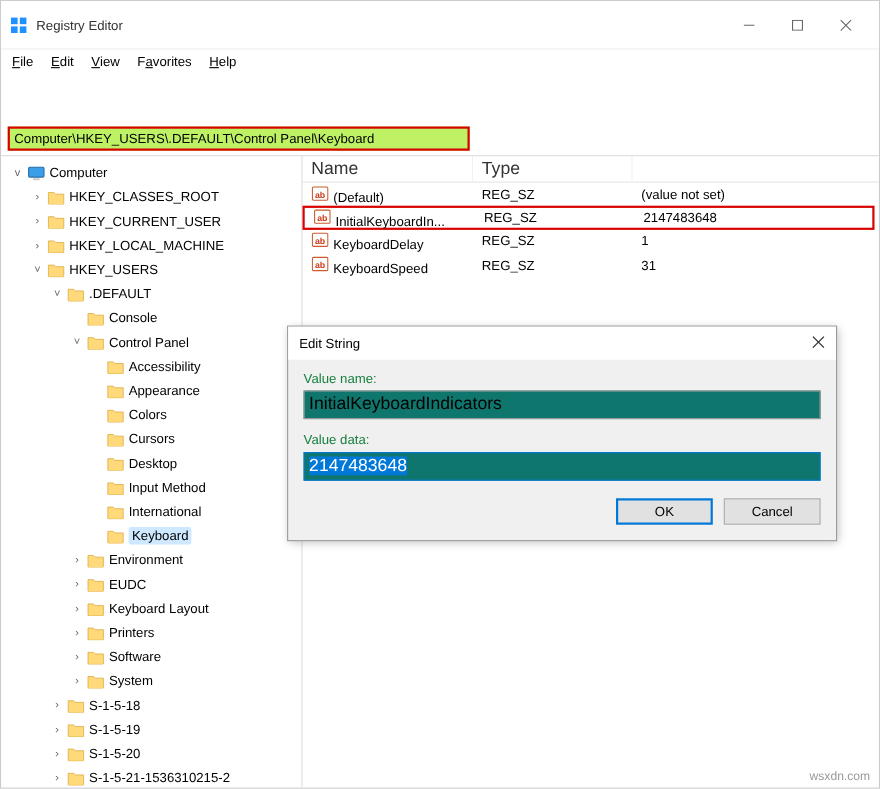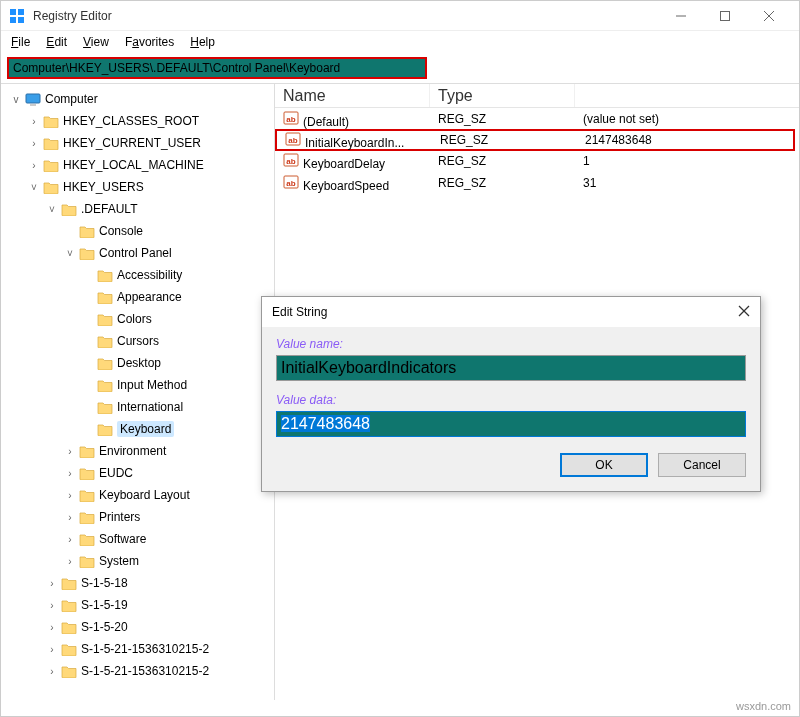--- a/index.html
+++ b/index.html
@@ -10,21 +10,21 @@
     background: #fff;
     width: 800px;
     height: 717px;
     overflow: hidden;
     position: relative;
     border: 1px solid #ccc;
   }
   .titlebar {
     display: flex;
     align-items: center;
-    height: 30px;
+    height: 44px;
     padding: 0 8px;
     background: #fff;
     border-bottom: 1px solid #eee;
   }
   .titlebar .app-icon {
     width: 16px; height: 16px;
     margin-right: 8px;
     display: flex; align-items: center; justify-content: center;
   }
   .titlebar .title { color: #333; font-size: 12px; }
@@ -50,21 +50,22 @@
     display: flex;
     padding: 4px 6px;
   }
   .address-box {
     flex: none;
     width: 420px;
     border: 2px solid #d80000;
     padding: 2px 4px;
     font-size: 12px;
     color: #000;
-    background: #0f766e;
+    background: #bef264;
+    margin-top: 44px;
   }
   .content {
     display: flex;
     height: calc(100% - 30px - 24px - 26px - 18px);
     border-top: 1px solid #ddd;
   }
   .tree {
     width: 274px;
     border-right: 1px solid #ddd;
     padding: 4px 0 4px 8px;
@@ -152,21 +153,21 @@
     background: #fff;
   }
   .dialog-title .close {
     margin-left: auto;
     font-size: 14px;
     color: #333;
   }
   .dialog-body {
     padding: 10px 14px 14px 14px;
   }
-  .dlg-label { font-size: 12px; margin-bottom: 4px; color: #8b5cf6; font-style: italic; }
+  .dlg-label { font-size: 12px; margin-bottom: 4px; color: #15803d; }
   .dlg-input {
     width: 100%;
     border: 1px solid #999;
     padding: 3px 4px;
     font-size: 16px;
     background: #0f766e;
     font-family: Liberation Sans, sans-serif;
   }
   .dlg-input.focused {
     border: 1px solid #0078d7;

